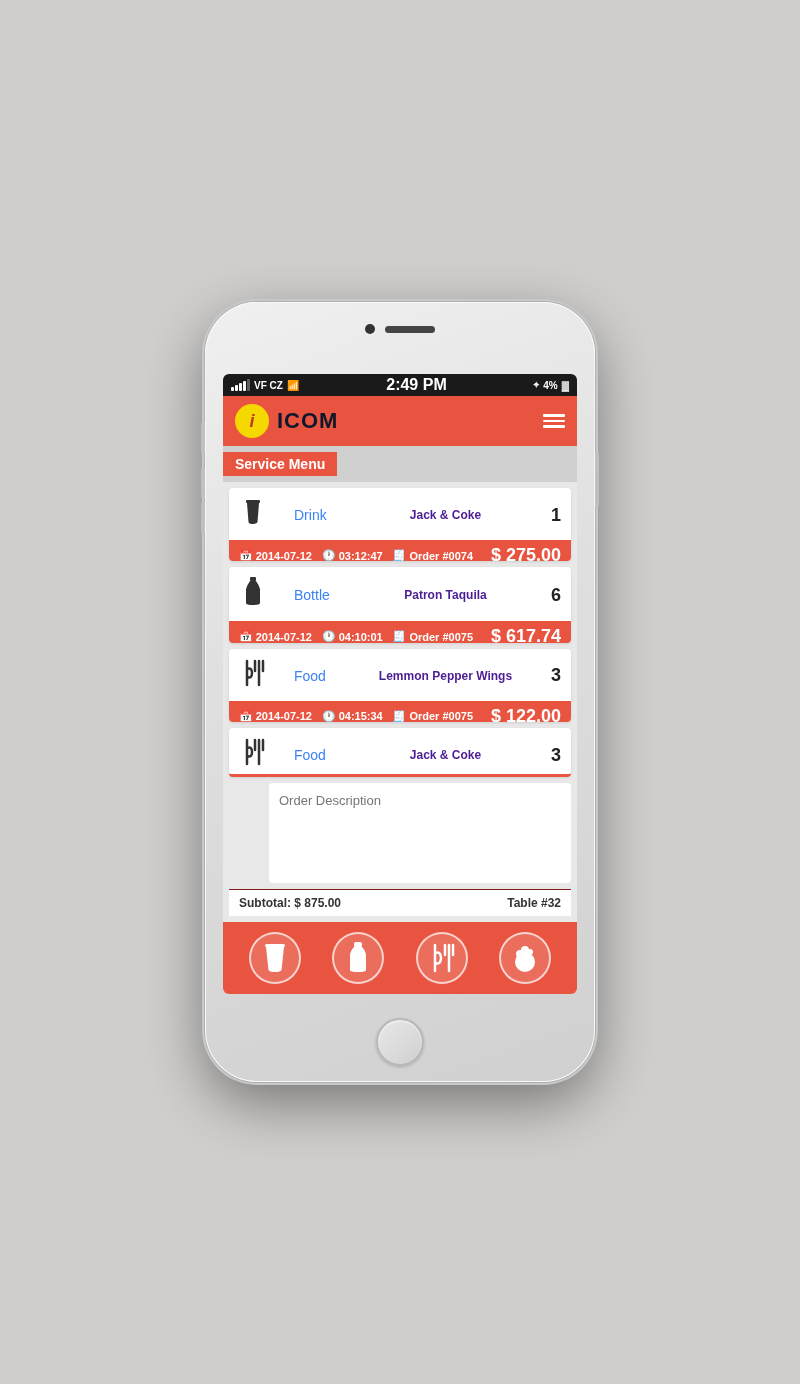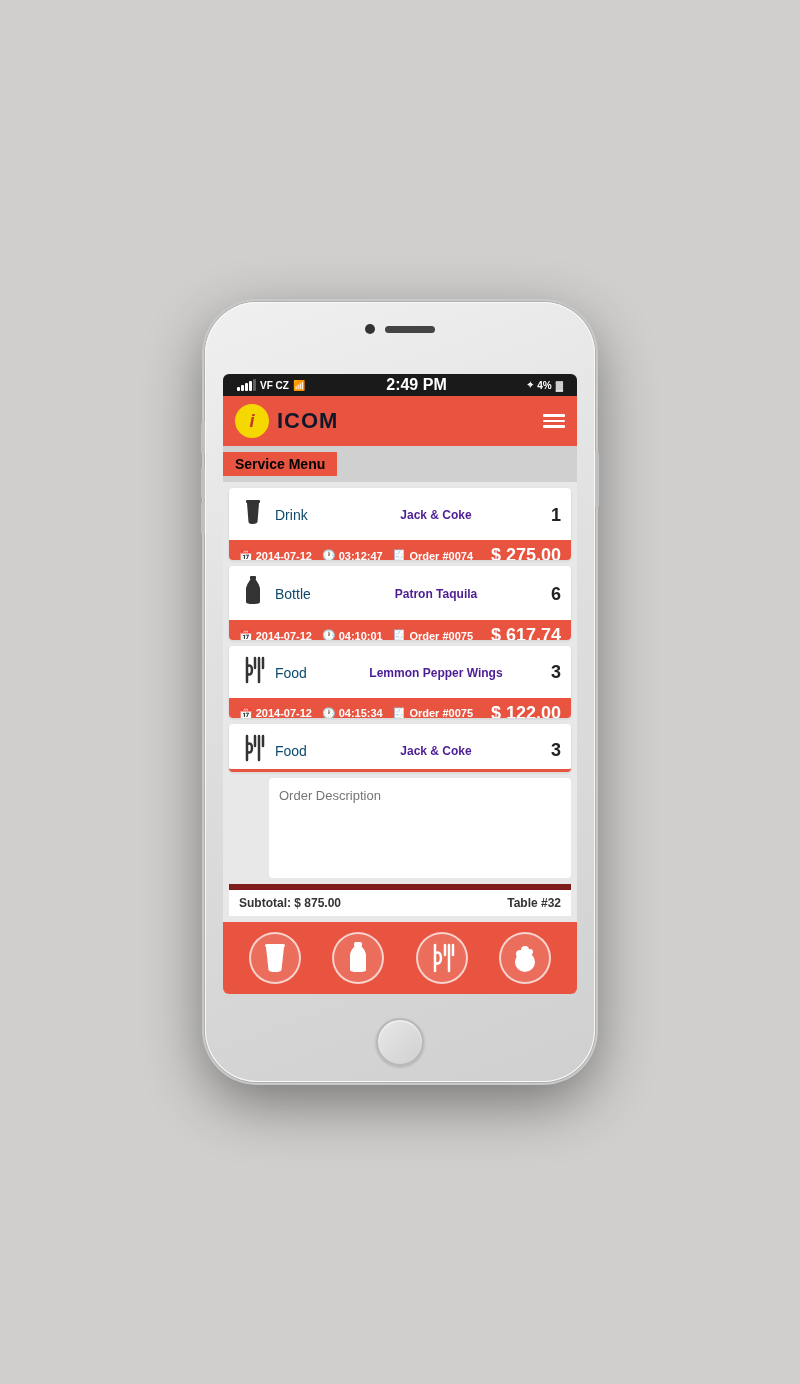--- a/index.html
+++ b/index.html
@@ -107,21 +107,21 @@
       display: flex;
       flex-direction: column;
     }
 
     
     .status-bar {
       background: #1a1a1a;
       color: white;
       font-size: 10px;
       font-weight: 600;
-      padding: 4px 14px;
+      padding: 4px 8px;
       display: flex;
       justify-content: space-between;
       align-items: center;
       flex-shrink: 0;
       height: 22px;
     }
     .status-left { display: flex; align-items: center; gap: 4px; }
     .status-center { font-size: 16px; font-weight: 700; }
     .status-right { display: flex; align-items: center; gap: 4px; font-size: 10px; }
 
@@ -184,21 +184,21 @@
     }
 
     
     .section-label {
       background: #d0d0d0;
       padding: 6px 0;
       flex-shrink: 0;
     }
     .section-label-text {
       background: #e85440;
-      color: #000000;
+      color: #ffffff;
       font-size: 14px;
       font-weight: 700;
       padding: 4px 12px;
       display: inline-block;
     }
 
     
     .content-area {
       flex: 1;
       background: #e8e8e8;
@@ -224,22 +224,23 @@
     }
     .order-icon {
       font-size: 24px;
       color: #333;
       width: 28px;
       text-align: center;
       flex-shrink: 0;
     }
     .order-type {
       font-size: 14px;
-      color: #0c4a6e;
+      color: #3b82f6;
       min-width: 46px;
+      margin-left: 19px;
     }
     .order-name {
       font-size: 12px;
       font-weight: 700;
       color: #4c1d95;
       flex: 1;
       text-align: center;
     }
     .order-qty {
       font-size: 18px;
@@ -290,21 +291,21 @@
     .summary-bar {
       background: white;
       padding: 6px 10px;
       display: flex;
       justify-content: space-between;
       align-items: center;
       font-size: 12px;
       font-weight: 600;
       color: #333;
       flex-shrink: 0;
-      border-top: 6px solid #7f1d1d;
+      border-top: 1px solid #7f1d1d;
     }
 
     
     .bottom-nav {
       background: #e85440;
       padding: 10px;
       display: flex;
       justify-content: space-around;
       align-items: center;
       flex-shrink: 0;

